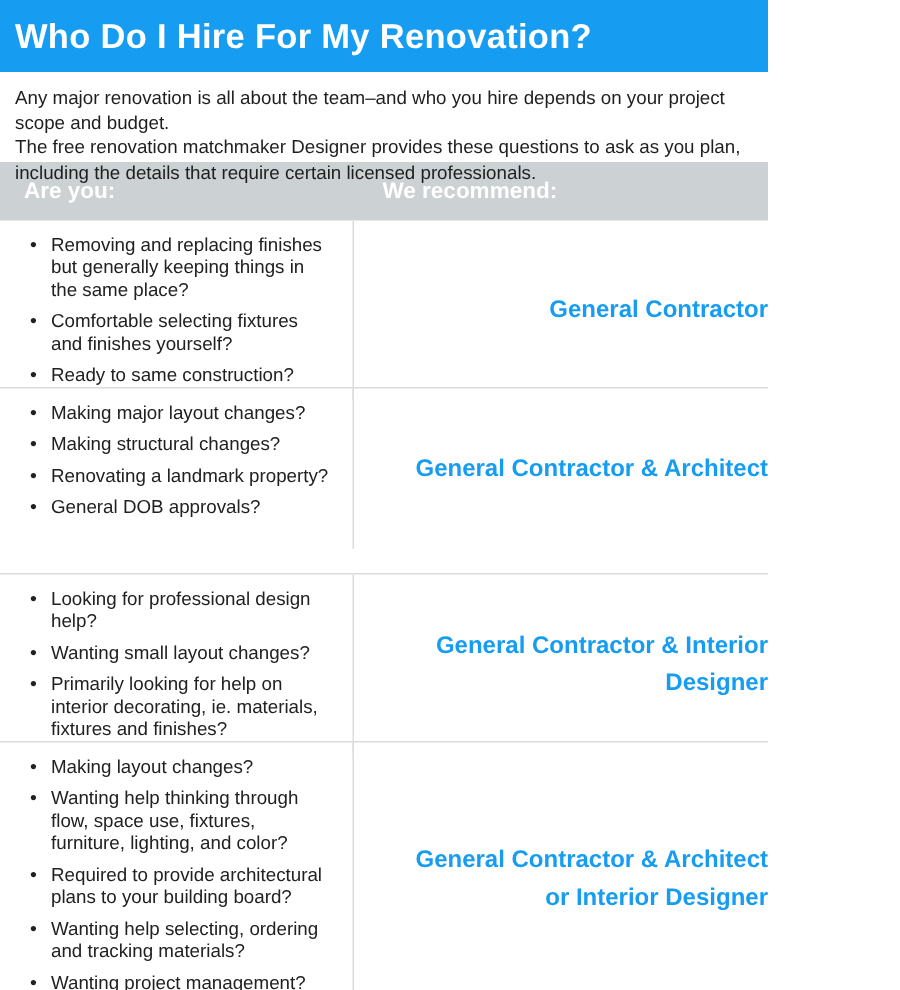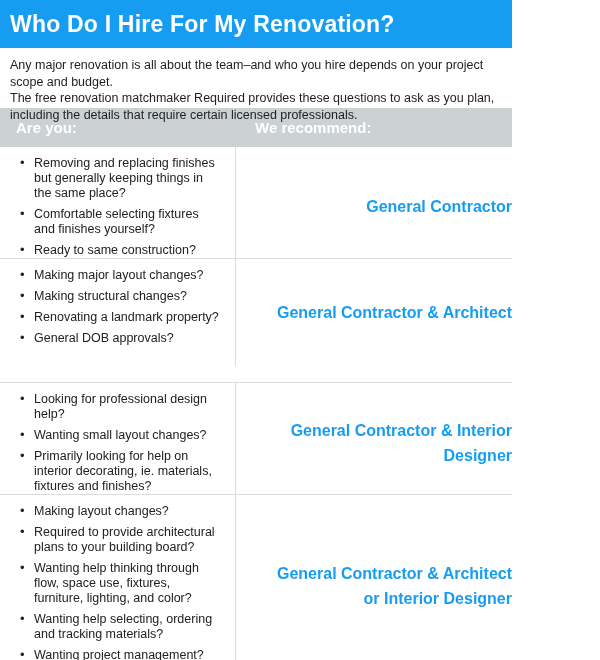--- a/index.html
+++ b/index.html
@@ -98,21 +98,21 @@
 <body>
 
 <div class="page">
 
   <div class="title-bar">
     <h1>Who Do I Hire For My Renovation?</h1>
   </div>
 
   <div class="intro">
     <div>Any major renovation is all about the team–and who you hire depends on your project scope and budget.</div>
-    <div>The free renovation matchmaker Required provides these questions to ask as you plan, including the details that require certain licensed professionals.</div>
+    <div>The free renovation matchmaker Designer provides these questions to ask as you plan, including the details that require certain licensed professionals.</div>
   </div>
 
   <div class="col-headers">
     <div class="col-h left">Are you:</div>
     <div class="col-h right">We recommend:</div>
   </div>
 
   <div class="t-row r1">
     <div class="questions-cell">
       <ul class="q-list">
@@ -153,22 +153,22 @@
     <div class="rec-cell">
       <div class="rec-line">General Contractor &amp; Interior Designer</div>
 
     </div>
   </div>
 
   <div class="t-row r4">
     <div class="questions-cell">
       <ul class="q-list">
         <li>Making layout changes?</li>
+        <li>Wanting help thinking through flow, space use, fixtures, furniture, lighting, and color?</li>
         <li>Required to provide architectural plans to your building board?</li>
-        <li>Wanting help thinking through flow, space use, fixtures, furniture, lighting, and color?</li>
         <li>Wanting help selecting, ordering and tracking materials?</li>
         <li>Wanting project management?</li>
       </ul>
     </div>
     <div class="rec-cell">
       <div class="rec-line">General Contractor &amp; Architect</div>
       <div class="rec-line">or Interior Designer</div>
     </div>
   </div>
 

